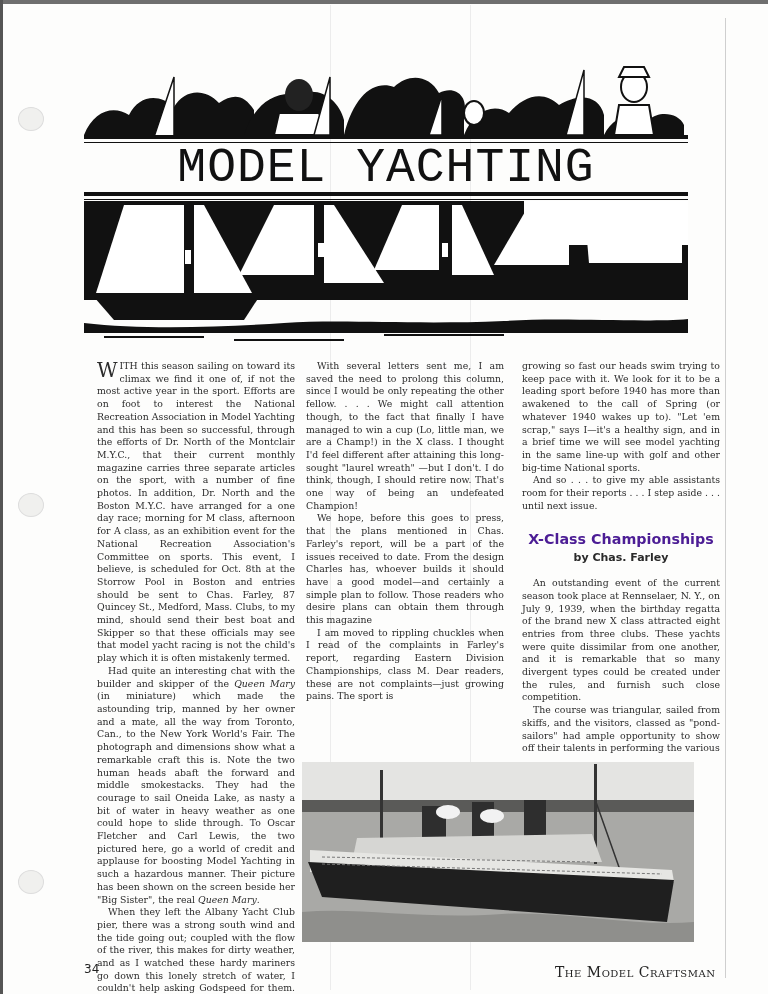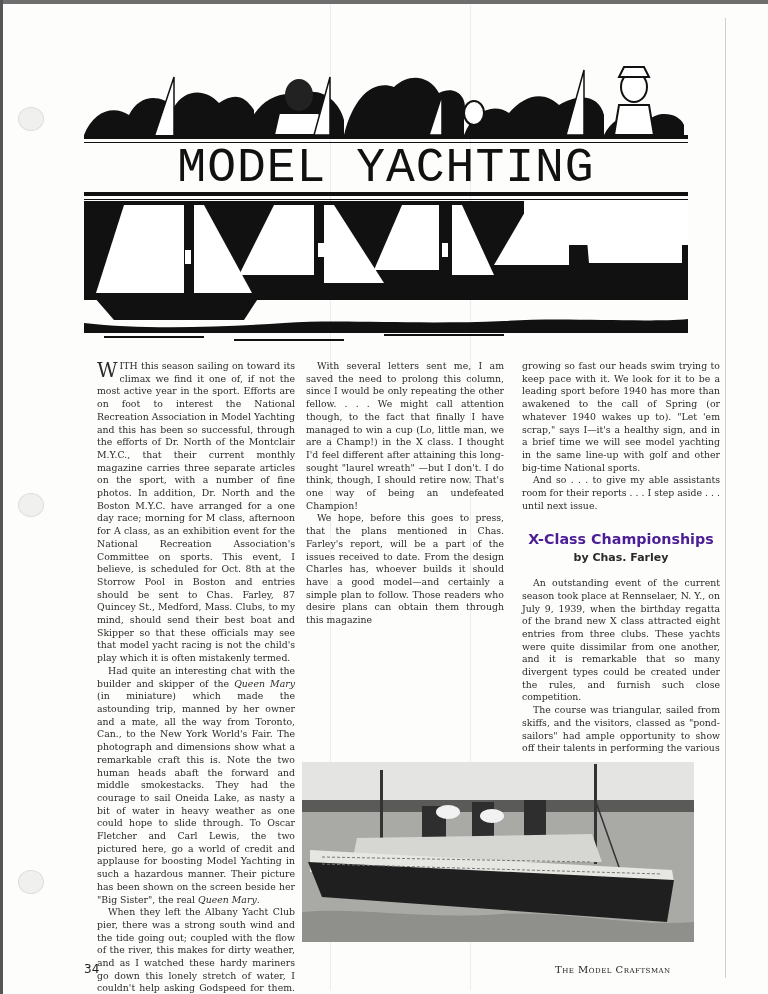--- a/index.html
+++ b/index.html
@@ -48,21 +48,21 @@
 
   
   .photo { position: absolute; left: 302px; top: 762px; width: 392px; height: 180px; overflow: hidden;
     background: #cfcfcf; }
   .photo svg { display: block; }
 
   
   .page-number { position: absolute; left: 84px; top: 962px; font-family: "DejaVu Sans", sans-serif;
     font-size: 12px; color: #222; }
   .footer-title { position: absolute; left: 555px; top: 964px; font-family: "DejaVu Serif", serif;
-    font-size: 10px; letter-spacing: 0.5px; font-variant: small-caps; color: #222; }
+    font-size: 14px; letter-spacing: 0.5px; font-variant: small-caps; color: #222; }
 </style>
 </head>
 <body>
 
 <div class="scan-top"></div>
 <div class="scan-left"></div>
 <div class="scan-right"></div>
 <div class="fold" style="left:330px"></div>
 <div class="fold" style="left:470px"></div>
 <div class="punch-hole" style="top:107px"></div>
@@ -120,20 +120,21 @@
 
 <div class="col col1">
   <p class="first"><span class="dropcap">W</span><span>ITH this season sailing on toward its climax we find it one of, if not the most active year in the sport. Efforts are on foot to interest the National Recreation Association in Model Yachting and this has been so successful, through the efforts of Dr. North of the Montclair M.Y.C., that their current monthly magazine carries three separate articles on the sport, with a number of fine photos. In addition, Dr. North and the Boston M.Y.C. have arranged for a one day race; morning for M class, afternoon for A class, as an exhibition event for the National Recreation Association's Committee on sports. This event, I believe, is scheduled for Oct. 8th at the Storrow Pool in Boston and entries should be sent to Chas. Farley, 87 Quincey St., Medford, Mass. Clubs, to my mind, should send their best boat and Skipper so that these officials may see that model yacht racing is not the child's play which it is often mistakenly termed.</span></p>
   <p><span>Had quite an interesting chat with the builder and skipper of the </span><span class="ital">Queen Mary</span><span> (in miniature) which made the astounding trip, manned by her owner and a mate, all the way from Toronto, Can., to the New York World's Fair. The photograph and dimensions show what a remarkable craft this is. Note the two human heads abaft the forward and middle smokestacks. They had the courage to sail Oneida Lake, as nasty a bit of water in heavy weather as one could hope to slide through. To Oscar Fletcher and Carl Lewis, the two pictured here, go a world of credit and applause for boosting Model Yachting in such a hazardous manner. Their picture has been shown on the screen beside her "Big Sister", the real </span><span class="ital">Queen Mary</span><span>.</span></p>
   <p>When they left the Albany Yacht Club pier, there was a strong south wind and the tide going out; coupled with the flow of the river, this makes for dirty weather, and as I watched these hardy mariners go down this lonely stretch of water, I couldn't help asking Godspeed for them. On several occasions it looked as though they were going under. They used a rain-</p>
 </div>
 
 <div class="col col2">
   <p>With several letters sent me, I am saved the need to prolong this column, since I would be only repeating the other fellow. . . . We might call attention though, to the fact that finally I have managed to win a cup (Lo, little man, we are a Champ!) in the X class. I thought I'd feel different after attaining this long-sought "laurel wreath" —but I don't. I do think, though, I should retire now. That's one way of being an undefeated Champion!</p>
   <p>We hope, before this goes to press, that the plans mentioned in Chas. Farley's report, will be a part of the issues received to date. From the design Charles has, whoever builds it should have a good model—and certainly a simple plan to follow. Those readers who desire plans can obtain them through this magazine</p>
+  <p>I am moved to rippling chuckles when I read of the complaints in Farley's report, regarding Eastern Division Championships, class M. Dear readers, these are not complaints—just growing pains. The sport is</p>
 </div>
 
 <div class="col col3">
   <p class="first">growing so fast our heads swim trying to keep pace with it. We look for it to be a leading sport before 1940 has more than awakened to the call of Spring (or whatever 1940 wakes up to). "Let 'em scrap," says I—it's a healthy sign, and in a brief time we will see model yachting in the same line-up with golf and other big-time National sports.</p>
   <p>And so . . . to give my able assistants room for their reports . . . I step aside . . . until next issue.</p>
   <div class="article-title">
     <div>X-Class Championships</div>
   </div>
   <div class="byline">by Chas. Farley</div>
   <p>An outstanding event of the current season took place at Rennselaer, N. Y., on July 9, 1939, when the birthday regatta of the brand new X class attracted eight entries from three clubs. These yachts were quite dissimilar from one another, and it is remarkable that so many divergent types could be created under the rules, and furnish such close competition.</p>

